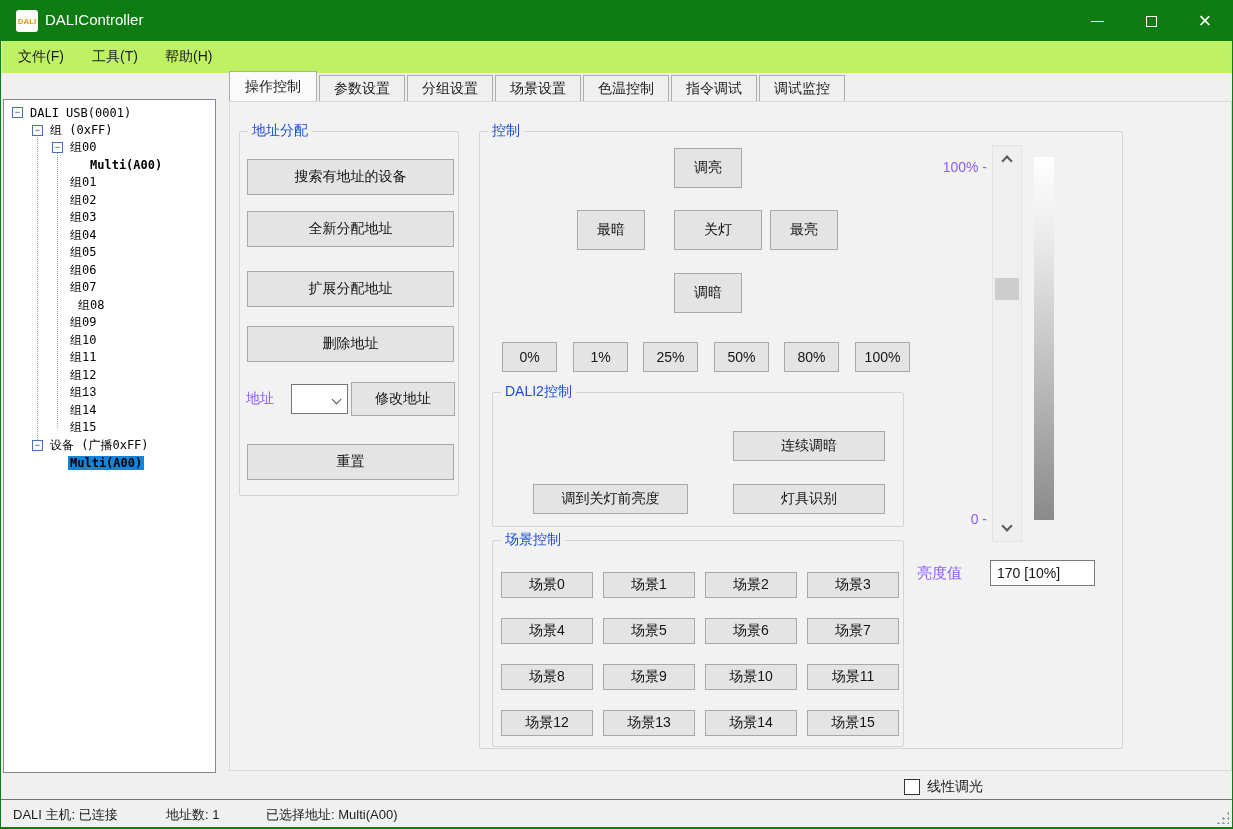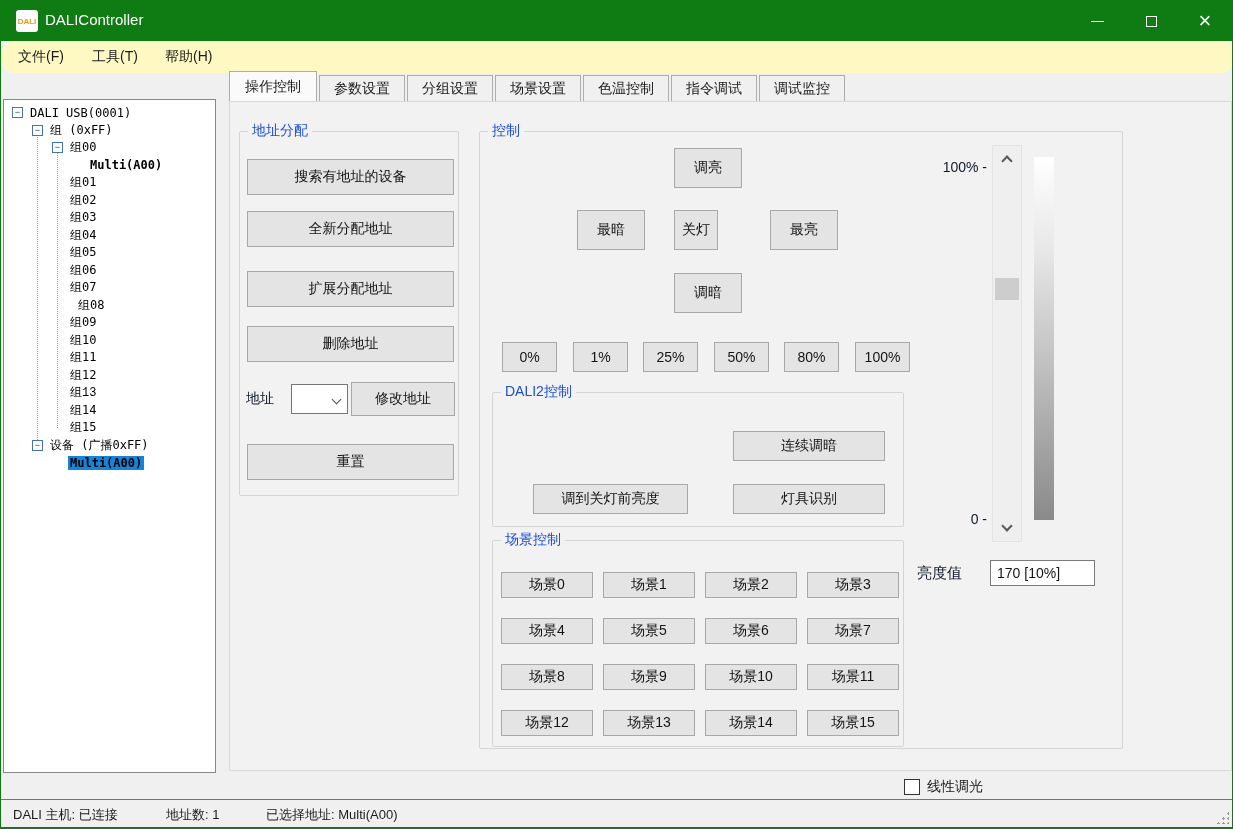--- a/index.html
+++ b/index.html
@@ -13,21 +13,21 @@
   #titlebar { position:absolute; left:0; top:0; width:100%; height:40px; background:#0e7c12; display:flex; align-items:center; }
   #appicon { position:absolute; left:15px; top:9px; width:22px; height:22px; background:#fdfdfd; border-radius:3px;
              display:flex; align-items:center; justify-content:center; font-size:8px; font-weight:bold; color:#e09a1e; letter-spacing:0; }
   #apptitle { position:absolute; left:44px; top:10px; color:#ffffff; font-size:15px; }
   .wctl { position:absolute; top:0; width:54px; height:40px; display:flex; align-items:center; justify-content:center; }
   #btn-min { right:108px; } #btn-max { right:54px; } #btn-close { right:0; }
   #btn-min .bar { width:13px; height:1px; background:#fff; }
   #btn-max .box { width:11px; height:11px; border:1px solid #fff; }
   #btn-close .x { color:#fff; font-size:22px; line-height:22px; font-weight:300; }
   
-  #menubar { position:absolute; left:1px; top:40px; width:1231px; height:32px; background:#fef9c3;border-radius:12px; }
+  #menubar { position:absolute; left:1px; top:40px; width:1231px; height:32px; background:#bef264; }
   .menu-item { position:absolute; top:7px; font-size:14px; color:#1b1b1b; }
   
   #treepanel { position:absolute; left:2px; top:98px; width:213px; height:674px; background:#ffffff; border:1px solid #828790; overflow:hidden; }
   .tree-guide { position:absolute; width:0; border-left:1px dotted #9a9a9a; }
   .tree-row { position:relative; display:flex; align-items:center; height:17.5px; font-family:"DejaVu Sans Mono", monospace; font-size:12px; color:#000; white-space:nowrap; }
   .tree-gutter { width:16px; display:flex; align-items:center; justify-content:flex-start; flex:none; }
   .expander { width:11px; height:11px; border:1px solid #4472b4; background:#fdfdfd; color:#1a3a6b; font-size:9px; line-height:9px; text-align:center; font-family:"Liberation Sans",sans-serif; }
   .tree-label { padding:0 2px; }
   .tree-label.bold { font-weight:bold; }
   .tree-row.selected .tree-label { background:#1583d7; font-weight:bold; }
@@ -38,21 +38,21 @@
   .tab.selected { width:88px; height:30px; margin-top:-2px; background:#fafafa; position:relative; z-index:3; }
   #tabpanel { position:absolute; left:228px; top:100px; width:1003px; height:670px; background:#f2f2f2; border:1px solid #d9d9d9; z-index:1; }
   
   .groupbox { position:absolute; border:1px solid #d5d5d5; border-radius:2px; }
   .group-title { position:absolute; top:-10px; left:8px; background:#f2f2f2; padding:0 4px; font-size:14px; color:#1d4ed8; }
   
   .btn { position:absolute; background:#e4e4e4; border:1px solid #a8a8a8; display:flex; align-items:center; justify-content:center;
          font-size:14px; color:#141414; cursor:default; white-space:nowrap; }
   .combo { position:absolute; background:#ffffff; border:1px solid #767676; display:flex; align-items:center; }
   .combo .chev { position:absolute; right:7px; top:11px; width:7px; height:7px; border-left:1.5px solid #505050; border-top:1.5px solid #505050; transform:rotate(225deg); }
-  .label { position:absolute; font-size:14px; color:#0f172a; white-space:nowrap; }
+  .label { position:absolute; font-size:14px; color:#8b5cf6; white-space:nowrap; }
   .textbox { position:absolute; background:#fff; border:1px solid #7a7a7a; font-size:14px; color:#141414; display:flex; align-items:center; padding-left:6px; }
   
   #vscroll { position:absolute; left:512px; top:13px; width:30px; height:397px; background:#efefef; border:1px solid #e3e3e3; }
   #vscroll .chev-up, #vscroll .chev-down { position:absolute; left:10px; width:8px; height:8px; border-left:2px solid #5a5a5a; border-top:2px solid #5a5a5a; }
   #vscroll .chev-up { top:11px; transform:rotate(45deg); }
   #vscroll .chev-down { bottom:11px; transform:rotate(225deg); }
   #vthumb { position:absolute; left:2px; top:132px; width:24px; height:22px; background:#cdcdcd; }
   #gradientbar { position:absolute; left:554px; top:25px; width:20px; height:363px; background:linear-gradient(to bottom,#ffffff 0%,#e8e8e8 25%,#bdbdbd 60%,#8a8a8a 100%); }
   
   #scenegrid { position:absolute; left:8px; top:31px; display:grid; grid-template-columns:repeat(4,92px); column-gap:10px; row-gap:20px; grid-auto-rows:26px; }
@@ -217,21 +217,21 @@
     </div>
     <div class="btn" style="left:111px; top:250px; width:104px; height:34px;">修改地址</div>
     <div class="btn" style="left:7px; top:312px; width:207px; height:36px;">重置</div>
   </div>
 
   <div class="groupbox" style="left:478px; top:130px; width:644px; height:618px; z-index:2;">
     <span class="group-title">控制</span>
 
     <div class="btn" style="left:194px; top:16px; width:68px; height:40px;">调亮</div>
     <div class="btn" style="left:97px;  top:78px; width:68px; height:40px;">最暗</div>
-    <div class="btn" style="left:194px; top:78px; width:44px; height:40px;">关灯</div>
+    <div class="btn" style="left:194px; top:78px; width:88px; height:40px;">关灯</div>
     <div class="btn" style="left:290px; top:78px; width:68px; height:40px;">最亮</div>
     <div class="btn" style="left:194px; top:141px; width:68px; height:40px;">调暗</div>
 
     <div id="percentrow">
         <div class="btn" style="left: 22px; top: 210px; width: 55px; height: 30px;">0%</div>
         <div class="btn" style="left: 93px; top: 210px; width: 55px; height: 30px;">1%</div>
         <div class="btn" style="left: 163px; top: 210px; width: 55px; height: 30px;">25%</div>
         <div class="btn" style="left: 234px; top: 210px; width: 55px; height: 30px;">50%</div>
         <div class="btn" style="left: 304px; top: 210px; width: 55px; height: 30px;">80%</div>
         <div class="btn" style="left: 375px; top: 210px; width: 55px; height: 30px;">100%</div>

